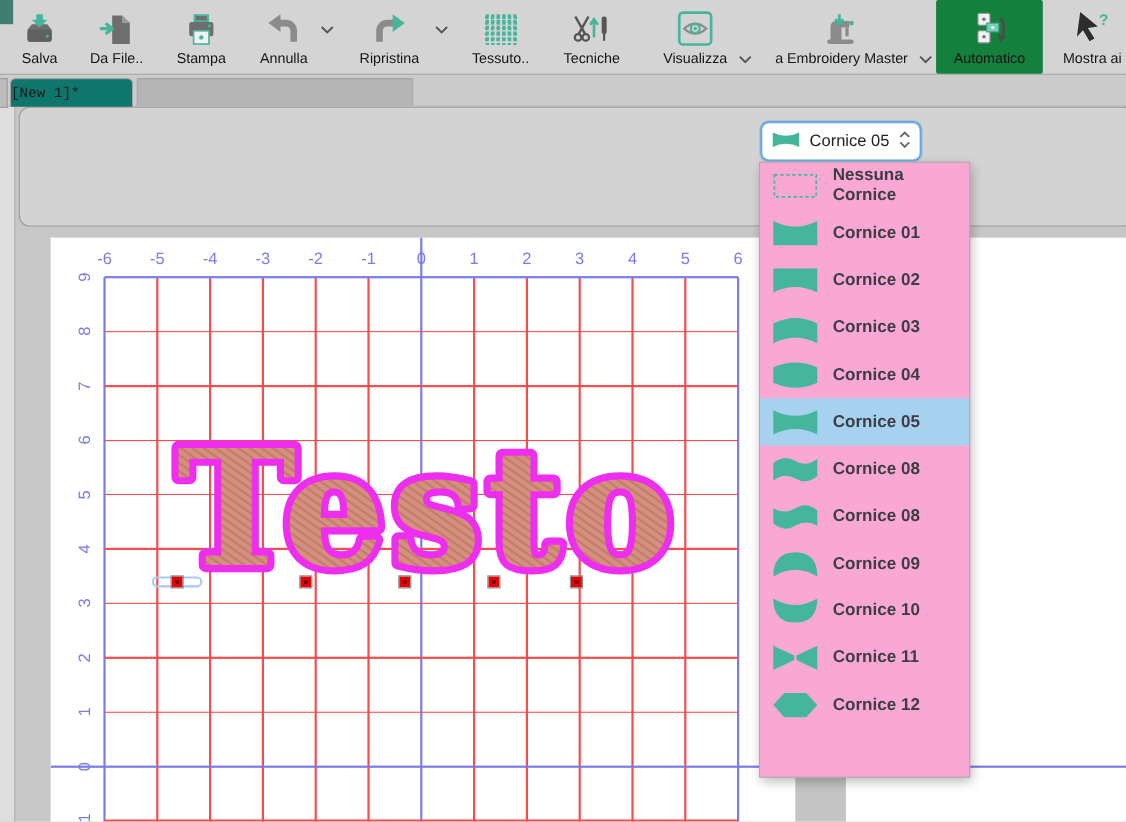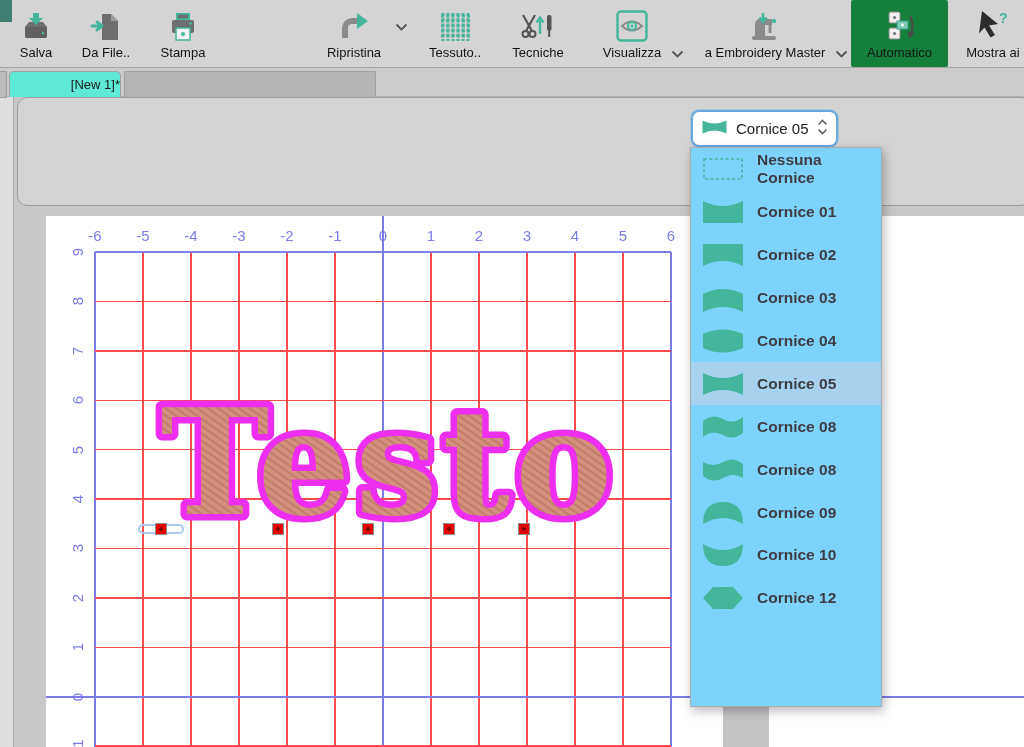--- a/index.html
+++ b/index.html
@@ -12,21 +12,21 @@
   .toolbar{position:absolute;left:0;top:0;width:1024px;height:67px;background:#d4d4d4;border-bottom:1px solid #a6a6a6;z-index:20;}
   .corner-chip{position:absolute;left:0;top:0;width:12px;height:22px;background:#3f7f71;}
   .tb-item{position:absolute;top:3px;height:62px;text-align:center;color:#141414;font-size:13px;cursor:default;}
   .tb-item .ticon{height:40px;display:flex;align-items:flex-end;justify-content:center;}
   .tb-item .tlabel{margin-top:2px;white-space:nowrap;}
   .tb-item.selected{background:#15803d;top:0;padding-top:3px;height:64px;border-radius:2px;}
   .tb-chev{position:absolute;}
   
   .tabbar{position:absolute;left:0;top:68px;width:1024px;height:28px;background:#cbcbcb;border-bottom:1px solid #b2b2b2;z-index:19;}
   .tab-stub{position:absolute;left:0;top:3px;width:6px;height:25px;background:#bdbdbd;border:1px solid #9d9d9d;border-left:none;}
-  .tab-active{position:absolute;left:9px;top:3px;width:110px;height:25px;background:#5eead4;border:1px solid #a2a2a2;border-bottom:none;border-radius:5px 5px 0 0;text-align:right;line-height:26px;font-size:13px;color:#1b1b1b;}
+  .tab-active{position:absolute;left:9px;top:3px;width:110px;height:25px;background:#0f766e;border:1px solid #a2a2a2;border-bottom:none;border-radius:5px 5px 0 0;text-align:left;line-height:26px;font-size:13px;color:#1b1b1b;font-family:Liberation Mono, monospace;}
   .tab-blank{position:absolute;left:124px;top:3px;width:250px;height:25px;background:#b5b5b5;border:1px solid #a0a0a0;border-bottom:none;border-radius:2px 2px 0 0;}
   
   .lstrip{position:absolute;left:0;top:96px;width:13px;height:651px;background:#dedede;border-right:1px solid #a8a8a8;z-index:3;}
   .props{position:absolute;left:17px;top:97px;width:1012px;height:107px;background:#d3d3d3;border:1px solid #9c9c9c;border-radius:10px;z-index:5;}
   .plabel{position:absolute;font-size:14.5px;color:#161616;white-space:nowrap;}
   .plabel.bold{font-weight:bold;}
   .plabel.disabled{color:#8f8f8f;}
   .pinput{position:absolute;background:#fff;border:1px solid #b2b2b2;border-radius:6px;box-sizing:border-box;font-size:15px;color:#111;padding:0 8px;outline:none;}
   .serif-bold{font-family:"DejaVu Serif",serif;font-weight:bold;font-size:17px;}
   .circle{position:absolute;width:30px;height:30px;border-radius:50%;background:#d8d8d8;border:1.5px solid #a6a6a6;box-sizing:border-box;}
@@ -37,21 +37,21 @@
   .pbtn{position:absolute;background:#fff;border:1px solid #b2b2b2;border-radius:9px;box-sizing:border-box;display:flex;align-items:center;justify-content:center;font-size:14.5px;color:#222;gap:6px;white-space:nowrap;overflow:hidden;}
   
   .canvas{position:absolute;left:46px;top:216px;width:978px;height:531px;background:#fff;overflow:hidden;z-index:2;}
   .gl{position:absolute;}
   .axis-label-x{position:absolute;width:34px;text-align:center;font-size:15px;color:#7b7bea;}
   .axis-label-y{position:absolute;width:34px;text-align:center;font-size:15px;color:#7b7bea;transform:translate(-50%,-50%) rotate(-90deg);}
   .embroidery{position:absolute;left:55px;top:158px;z-index:6;}
   .marker{position:absolute;width:12px;height:12px;box-sizing:border-box;border:1px solid #8d8d8d;background:radial-gradient(circle at 50% 50%, #7e0000 0 2px, #e30505 2px);z-index:8;}
   .capsule{position:absolute;width:46px;height:10px;border:2px solid #a9c9ef;border-radius:6px;box-sizing:border-box;background:transparent;z-index:7;}
   
-  .dropdown{position:absolute;left:690px;top:147px;width:190px;height:558px;background:#7dd3fc;border:1px solid #ababab;box-shadow:2px 4px 10px rgba(0,0,0,.28);z-index:50;}
+  .dropdown{position:absolute;left:690px;top:147px;width:190px;height:558px;background:#f9a8d4;border:1px solid #ababab;box-shadow:2px 4px 10px rgba(0,0,0,.28);z-index:50;}
   .dd-item{height:42.9px;display:flex;align-items:center;padding-left:9px;font-size:15.5px;font-weight:600;color:#3d3d44;box-sizing:border-box;}
   .dd-item.selected{background:#a6d2ef;}
   .dd-icon{width:46px;margin-right:11px;flex:none;display:flex;align-items:center;}
   .dd-notch{position:absolute;left:723px;top:705px;width:46px;height:42px;background:#c4c4c4;z-index:49;}
 </style>
 </head>
 <body>
 
 <div class="toolbar" id="toolbar">
   <div class="corner-chip"></div>
@@ -81,20 +81,32 @@
         <svg width="34" height="32" viewBox="0 0 32 32">
           <rect x="9" y="2" width="14" height="7" fill="#45b69c"></rect>
           <rect x="11" y="3.6" width="10" height="3.8" fill="#6e6e6e"></rect>
           <rect x="5" y="9" width="22" height="13" rx="2" fill="#6e6e6e"></rect>
           <circle cx="23.5" cy="12.5" r="1.4" fill="#45b69c"></circle>
           <rect x="9" y="17" width="14" height="12" fill="#f2f2f2" stroke="#45b69c" stroke-width="1.5"></rect>
           <circle cx="16" cy="23" r="2" fill="#45b69c"></circle>
         </svg>
       </div>
       <div class="tlabel">Stampa</div>
+    </div>
+    <div class="tb-item" style="left: 228px; width: 60px;">
+      <div class="ticon">
+        <svg width="36" height="32" viewBox="0 0 34 32">
+          <path d="M12 10 h7 a7 7 0 0 1 7 7 v10" stroke="#8b8b8b" stroke-width="6" fill="none"></path>
+          <path d="M14 2 L3 10 l11 8 Z" fill="#8b8b8b"></path>
+        </svg>
+      </div>
+      <div class="tlabel">Annulla</div>
+      <span class="tb-chev" style="top: 16px; right: -16px;"><svg width="13" height="8" viewBox="0 0 13 8">
+          <path d="M1.5 1.5 L6.5 6.5 L11.5 1.5" stroke="#555" stroke-width="1.8" fill="none"></path>
+        </svg></span>
     </div>
     <div class="tb-item" style="left: 422px; width: 66px;">
       <div class="ticon">
         <svg width="36" height="32" viewBox="0 0 34 32">
           <g stroke="#45b69c" stroke-width="3" stroke-dasharray="3 2.2">
             <path d="M5 2 v28 M10 2 v28 M15 2 v28 M20 2 v28 M25 2 v28 M30 2 v28"></path>
           </g>
           <g stroke="#45b69c" stroke-width="3" stroke-dasharray="3 2.2">
             <path d="M3 5 h30 M3 10 h30 M3 15 h30 M3 20 h30 M3 25 h30"></path>
           </g>
@@ -384,19 +396,27 @@
       <span class="dd-icon">
         <svg width="46" height="30" viewBox="0 0 44 30">
           <path d="M2 4 Q22 16 42 4 Q42 26 22 26 Q2 26 2 4 Z" fill="#45b69c"></path>
         </svg>
       </span>
       <span>Cornice 10</span>
     </div>
     <div class="dd-item">
       <span class="dd-icon">
         <svg width="46" height="30" viewBox="0 0 44 30">
+          <path d="M2 4 L21 13 V17 L2 26 Z M42 4 L23 13 V17 L42 26 Z" fill="#45b69c"></path>
+        </svg>
+      </span>
+      <span>Cornice 11</span>
+    </div>
+    <div class="dd-item">
+      <span class="dd-icon">
+        <svg width="46" height="30" viewBox="0 0 44 30">
           <path d="M12 4 H32 L42 15 L32 26 H12 L2 15 Z" fill="#45b69c"></path>
         </svg>
       </span>
       <span>Cornice 12</span>
     </div>
   </div>
 <div class="dd-notch"></div>
 
 </body></html>

